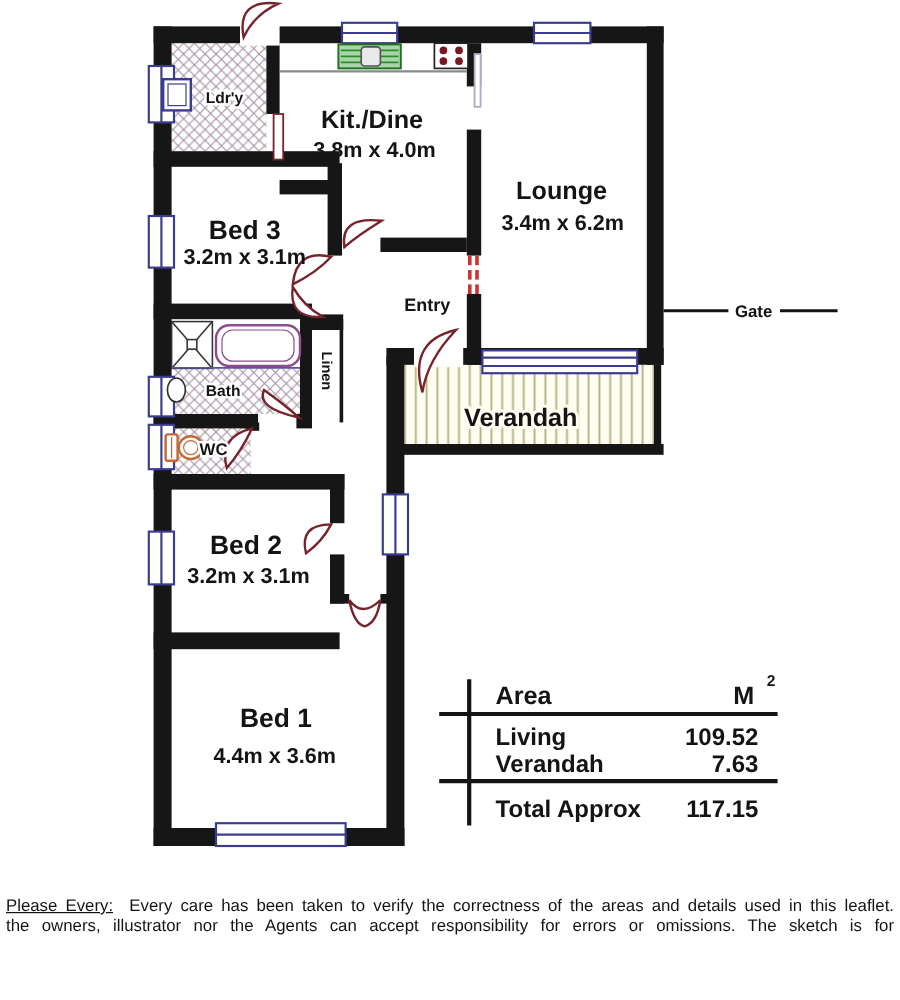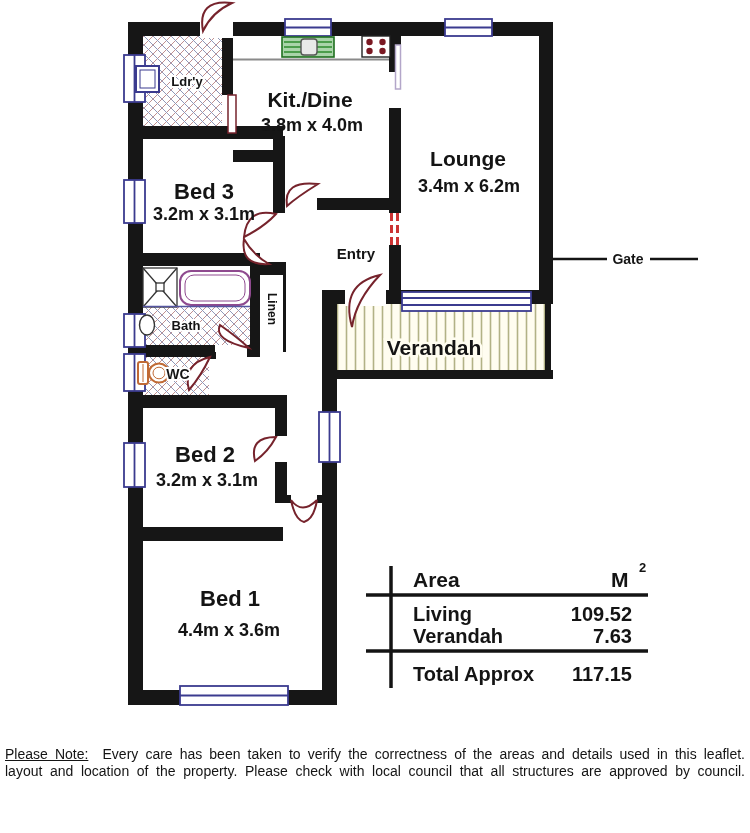--- a/index.html
+++ b/index.html
@@ -227,17 +227,17 @@
       <text x="413" y="643">Verandah</text>
       <text x="632" y="643" text-anchor="end">7.63</text>
       <text x="413" y="681">Total Approx</text>
       <text x="632" y="681" text-anchor="end">117.15</text>
     </g>
   </g>
 </svg>
 
 
 <div class="disclaimer">
-  <div class="line"><span class="note-label">Please Note:</span>&nbsp;&nbsp;<span>Every care has been taken to verify the correctness of the areas and details used in this leaflet.</span></div>
-  <div class="line">layout and location of the property. Please check with local council that all structures are approved by council.</div>
+  <div class="line"><span class="note-label">Please Every:</span>&nbsp;&nbsp;<span>Every care has been taken to verify the correctness of the areas and details used in this leaflet.</span></div>
+  <div class="line">the owners, illustrator nor the Agents can accept responsibility for errors or omissions. The sketch is for</div>
 </div>
 
 </div>
 
 </body></html>

